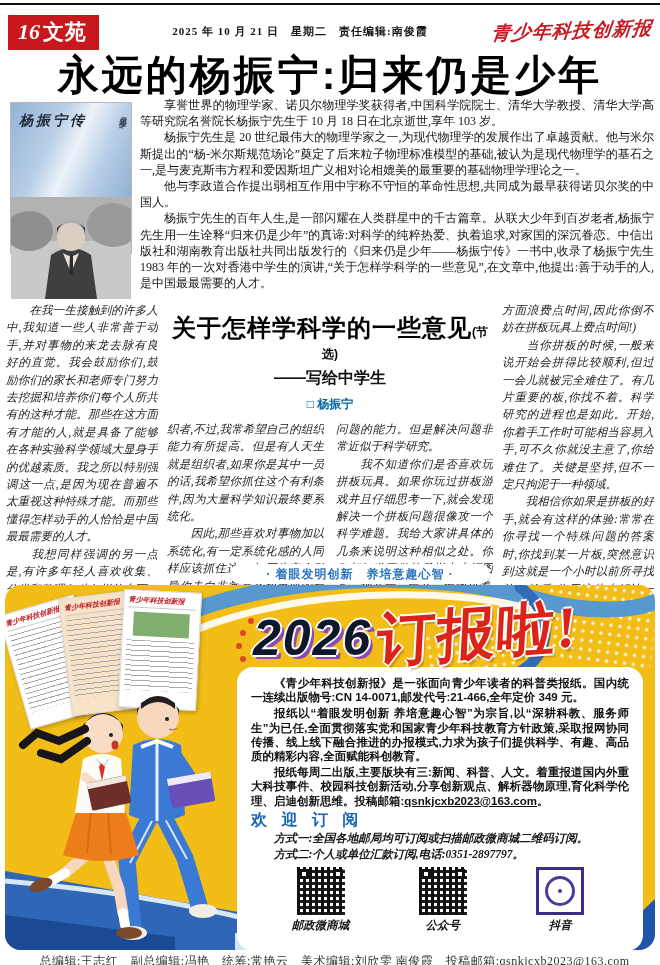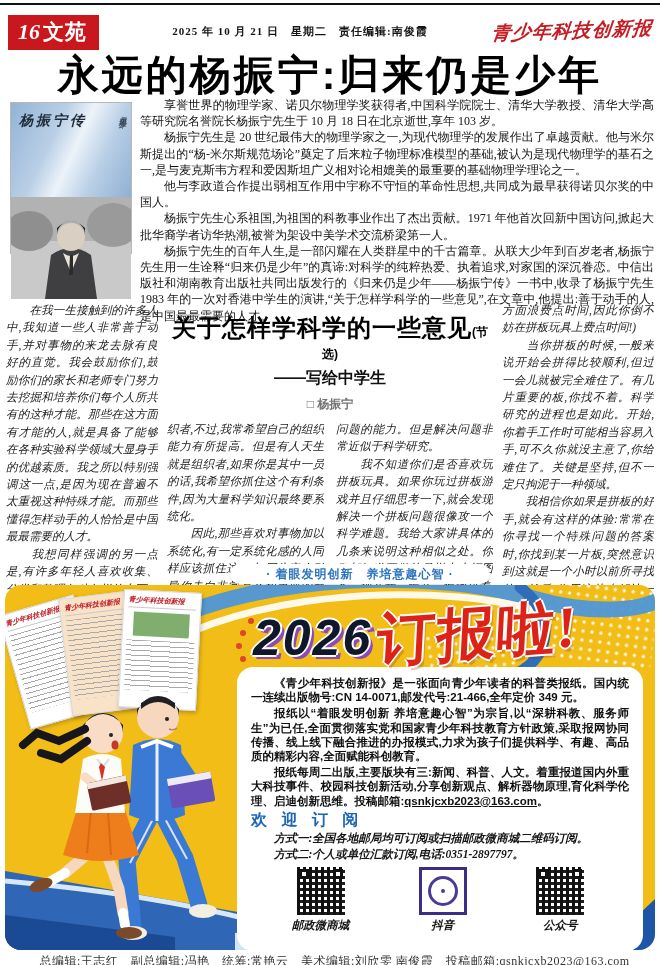--- a/index.html
+++ b/index.html
@@ -38,21 +38,21 @@
 
   
   .essay{position:absolute;left:6px;top:302px;width:648px;height:281px;display:grid;
          grid-template-columns:152px 326px 152px;column-gap:9px;}
   .ecol{font-family:"Liberation Serif",serif;font-style:italic;font-size:11.5px;line-height:17.4px;
         text-align:justify;white-space:pre-line;color:#1c1c1c;overflow:hidden;}
   .ehead{text-align:center;padding-top:10px;}
   .etitle{font-family:"Liberation Sans",sans-serif;font-weight:900;font-size:24px;letter-spacing:1px;color:#000;}
   .etag{font-family:"Liberation Sans",sans-serif;font-size:12px;font-weight:bold;color:#000;}
   .esub{font-family:"Liberation Sans",sans-serif;font-size:16px;font-weight:bold;margin-top:5px;color:#111;}
-  .eby{font-family:"Liberation Sans",sans-serif;font-size:12px;font-weight:bold;margin-top:7px;color:#737373;}
+  .eby{font-family:"Liberation Sans",sans-serif;font-size:12px;font-weight:bold;margin-top:7px;color:#0369a1;}
   .emid-cols{display:grid;grid-template-columns:1fr 1fr;column-gap:12px;margin-top:8px;height:184px;}
 
   
   .slogan-pill{position:absolute;left:230px;top:564px;width:260px;height:20px;background:#ffffff;
         border-radius:11px;z-index:5;display:flex;align-items:center;justify-content:center;
         font-family:"Liberation Sans",sans-serif;font-weight:bold;font-size:12px;color:#2b74bd;
         letter-spacing:1px;box-shadow:0 1px 2px rgba(0,0,0,.15);}
   .ad{position:absolute;left:5px;top:585px;width:650px;height:365px;background:#f2bd16;
       border-radius:16px;overflow:hidden;}
   .ad-decor{position:absolute;left:0;top:0;}
@@ -137,21 +137,20 @@
       <path d="M59,58 L62,58 L62,78 L58,78 Z" fill="#2c2c2c"></path>
       <circle cx="60" cy="40" r="14" fill="#d9cfc3"></circle>
       <path d="M46,38 A14,14 0 0 1 74,38 L74,31 Q60,17 46,31 Z" fill="#26262a"></path>
     </svg>
   </aside>
 
   <section class="lead-text">
     <p>享誉世界的物理学家、诺贝尔物理学奖获得者,中国科学院院士、清华大学教授、清华大学高等研究院名誉院长杨振宁先生于 10 月 18 日在北京逝世,享年 103 岁。</p>
     <p>杨振宁先生是 20 世纪最伟大的物理学家之一,为现代物理学的发展作出了卓越贡献。他与米尔斯提出的“杨-米尔斯规范场论”奠定了后来粒子物理标准模型的基础,被认为是现代物理学的基石之一,是与麦克斯韦方程和爱因斯坦广义相对论相媲美的最重要的基础物理学理论之一。</p>
     <p>他与李政道合作提出弱相互作用中宇称不守恒的革命性思想,共同成为最早获得诺贝尔奖的中国人。</p>
-    <p>杨振宁先生心系祖国,为祖国的科教事业作出了杰出贡献。1971 年他首次回新中国访问,掀起大批华裔学者访华热潮,被誉为架设中美学术交流桥梁第一人。</p>
     <p>杨振宁先生的百年人生,是一部闪耀在人类群星中的千古篇章。从联大少年到百岁老者,杨振宁先生用一生诠释“归来仍是少年”的真谛:对科学的纯粹热爱、执着追求,对家国的深沉眷恋。中信出版社和湖南教育出版社共同出版发行的《归来仍是少年——杨振宁传》一书中,收录了杨振宁先生 1983 年的一次对香港中学生的演讲,“关于怎样学科学的一些意见”,在文章中,他提出:善于动手的人,是中国最最需要的人才。</p>
   </section>
 
   <section class="essay">
     <div class="ecol">　　在我一生接触到的许多人中,我知道一些人非常善于动手,并对事物的来龙去脉有良好的直觉。我会鼓励你们,鼓励你们的家长和老师专门努力去挖掘和培养你们每个人所共有的这种才能。那些在这方面有才能的人,就是具备了能够在各种实验科学领域大显身手的优越素质。我之所以特别强调这一点,是因为现在普遍不太重视这种特殊才能。而那些懂得怎样动手的人恰恰是中国最最需要的人才。
 　　我想同样强调的另一点是,有许多年轻人喜欢收集、分类和整理各种各样的东西。这也是一种才能,不是每个人都能做到的。我相信大家知道一些人比另一些人有更高的组织能力。我不是最好的组</div>
     <div class="emid">
       <div class="ehead">
         <div>
           <span class="etitle">关于怎样学科学的一些意见</span><span class="etag">(节选)</span>
@@ -275,25 +274,25 @@
       <p class="ap"><span>报纸每周二出版,主要版块有三:新闻、科普、人文。着重报道国内外重大科技事件、校园科技创新活动,分享创新观点、解析器物原理,育化科学伦理、启迪创新思维。投稿邮箱:</span><span class="email">qsnkjcxb2023@163.com</span><span>。</span></p>
       <div class="sub-head">欢 迎 订 阅</div>
       <p class="method">方式一:全国各地邮局均可订阅或扫描邮政微商城二维码订阅。</p>
       <p class="method">方式二:个人或单位汇款订阅,电话:0351-2897797。</p>
       <div class="qr-row">
         <div class="qr-item">
           <div class="qr qr-a"></div>
           <div class="qr-label">邮政微商城</div>
         </div>
         <div class="qr-item">
+          <div class="qr qr-a"></div>
+          <div class="qr-label">公众号</div>
+        </div>
+        <div class="qr-item">
           <div class="qr qr-c"></div>
           <div class="qr-label">抖音</div>
         </div>
-        <div class="qr-item">
-          <div class="qr qr-a"></div>
-          <div class="qr-label">公众号</div>
-        </div>
       </div>
     </div>
   </section>
 
   <footer class="credits">总编辑:王志红　副总编辑:冯艳　统筹:常艳云　美术编辑:刘欣雯 南俊霞　投稿邮箱:qsnkjcxb2023@163.com</footer>
 </div>
 
 </body></html>

